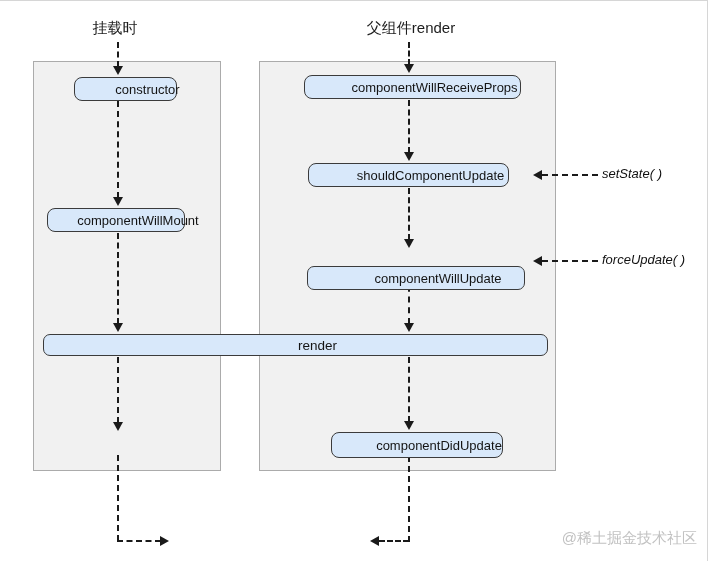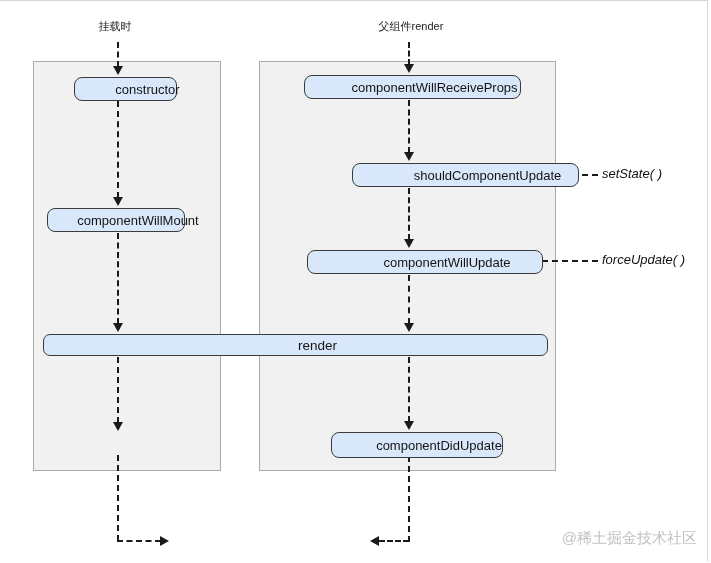--- a/index.html
+++ b/index.html
@@ -1,19 +1,19 @@
 <!DOCTYPE html>
 <html><head>
 <meta charset="utf-8">
 <style>
   html,body{margin:0;padding:0;background:#ffffff;}
   body{font-family:"Liberation Sans","DejaVu Sans",sans-serif;}
   .canvas{position:relative;width:711px;height:563px;background:#ffffff;overflow:hidden;}
   .edge{position:absolute;background:#d6d6d6;}
-  .col-title{position:absolute;font-size:11px;color:#1c1c1c;text-align:center;}
+  .col-title{position:absolute;font-size:15px;color:#1c1c1c;text-align:center;}
   .panel{position:absolute;background:#f1f1f1;border:1px solid #ababab;box-sizing:border-box;}
   .node{position:absolute;box-sizing:border-box;border:1.5px solid #3b3b3b;border-radius:8px;
         background:#d8e8fa;display:flex;align-items:center;justify-content:center;
         font-size:13px;color:#141414;white-space:nowrap;padding-left:44px;}
   .node.green{background:#dbe9d3;}
   .node.wide{font-weight:normal;font-size:13.5px;border-radius:7px;}
   .vline{position:absolute;width:0;border-left:2px dashed #1a1a1a;}
   .hline{position:absolute;height:0;border-top:2px dashed #1a1a1a;}
   .head-down{position:absolute;width:0;height:0;border-left:5px solid transparent;
              border-right:5px solid transparent;border-top:9px solid #1a1a1a;}
@@ -77,20 +77,20 @@
   <div class="head-left" style="left:533px;top:170px;"></div>
   <div class="api-label" style="left:602px;top:166px;">setState( )</div>
 
   <div class="hline" style="left:542px;top:260px;width:56px;"></div>
   <div class="head-left" style="left:533px;top:256px;"></div>
   <div class="api-label" style="left:602px;top:252px;">forceUpdate( )</div>
 
   <div class="node" style="left:74px;top:77px;width:103px;height:24px;">constructor</div>
   <div class="node" style="left:47px;top:208px;width:138px;height:24px;text-align:center;">componentWillMount</div>
   <div class="node" style="left:304px;top:75px;width:217px;height:24px;">componentWillReceiveProps</div>
-  <div class="node" style="left:308px;top:163px;width:227px;height:24px;margin-left:44px;">shouldComponentUpdate</div>
-  <div class="node" style="left:307px;top:250px;width:236px;height:24px;">componentWillUpdate</div>
+  <div class="node" style="left:308px;top:163px;width:201px;height:24px;">shouldComponentUpdate</div>
+  <div class="node" style="left:307px;top:266px;width:218px;height:24px;border-radius:7px;">componentWillUpdate</div>
   <div class="node wide" style="left:43px;top:334px;width:505px;height:22px;">render</div>
   <div class="node" style="left:331px;top:432px;width:172px;height:26px;">componentDidUpdate</div>
 
   <div class="watermark" style="right:14px;top:529px;">@稀土掘金技术社区</div>
 
 </div>
 
 </body></html>

